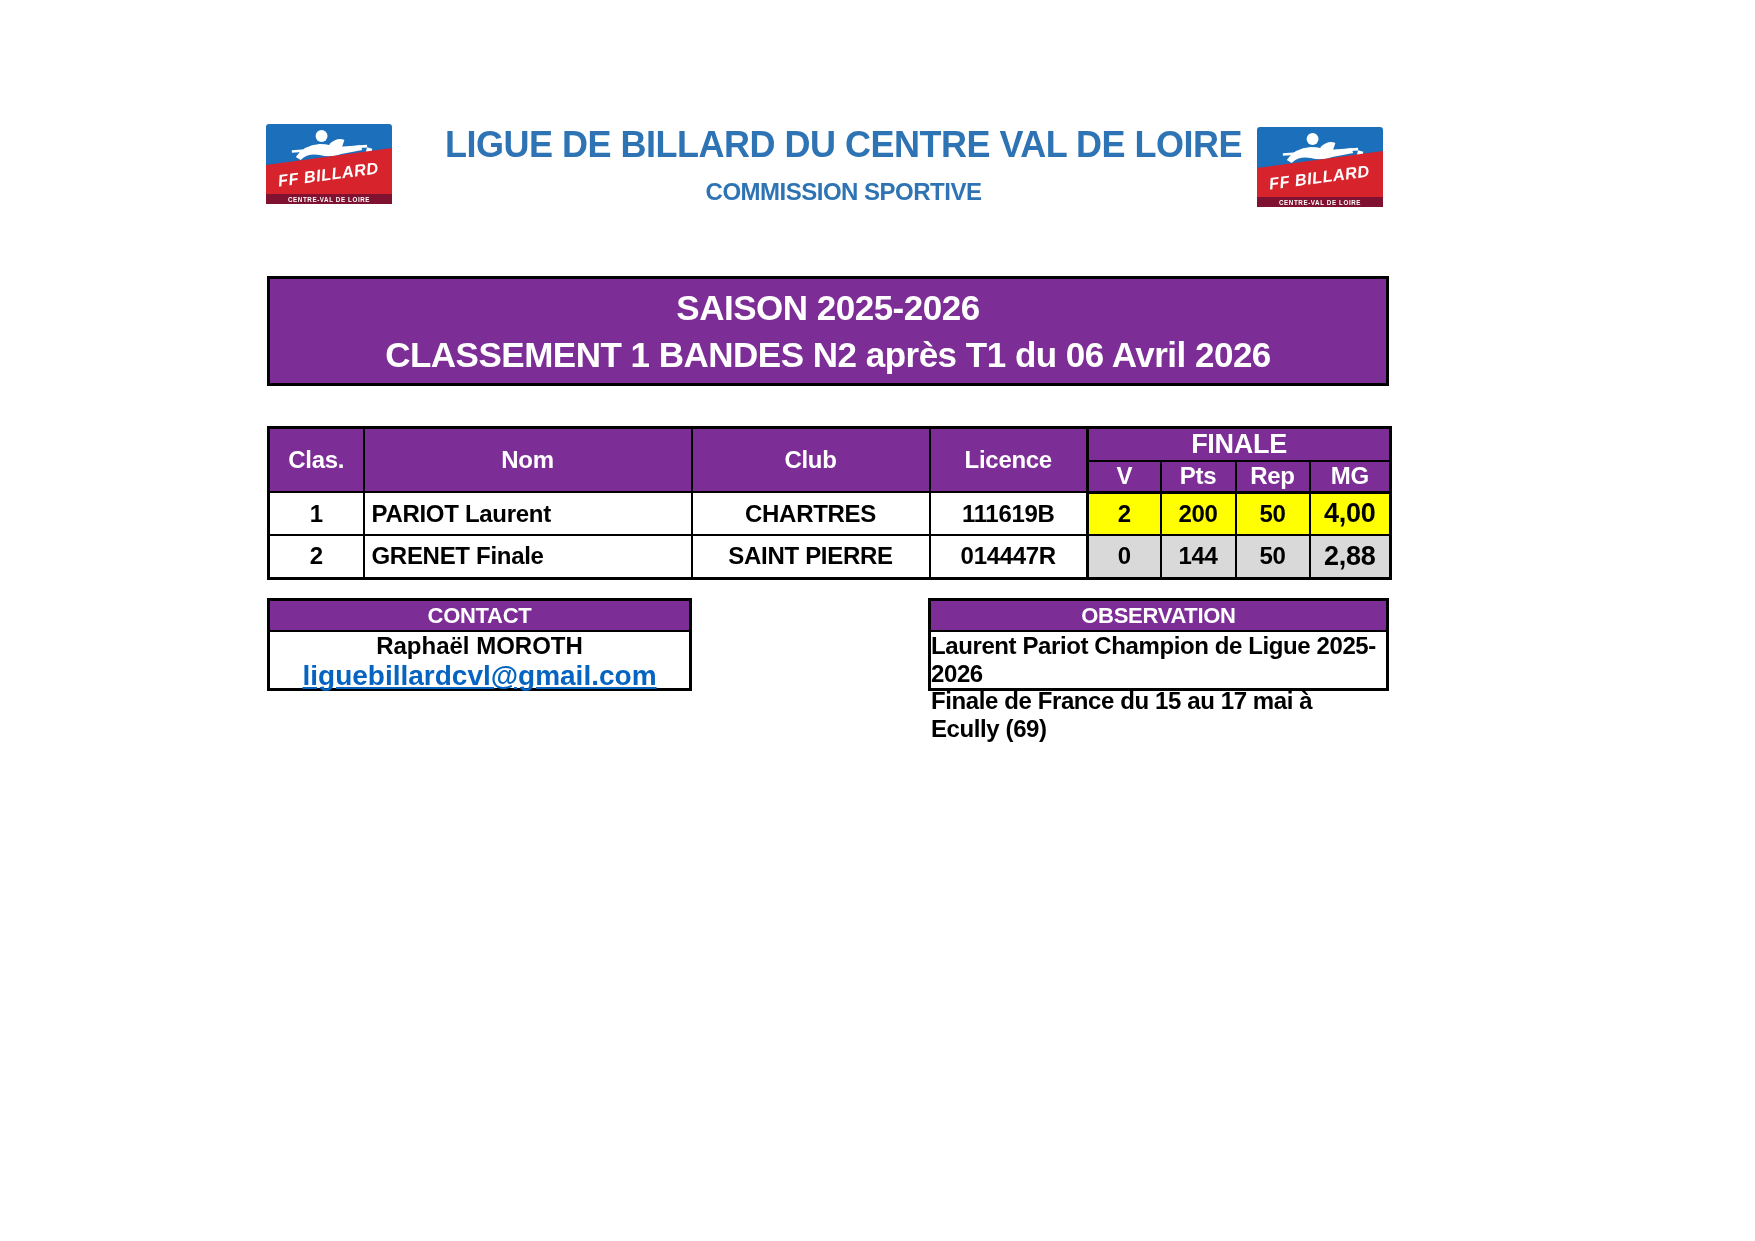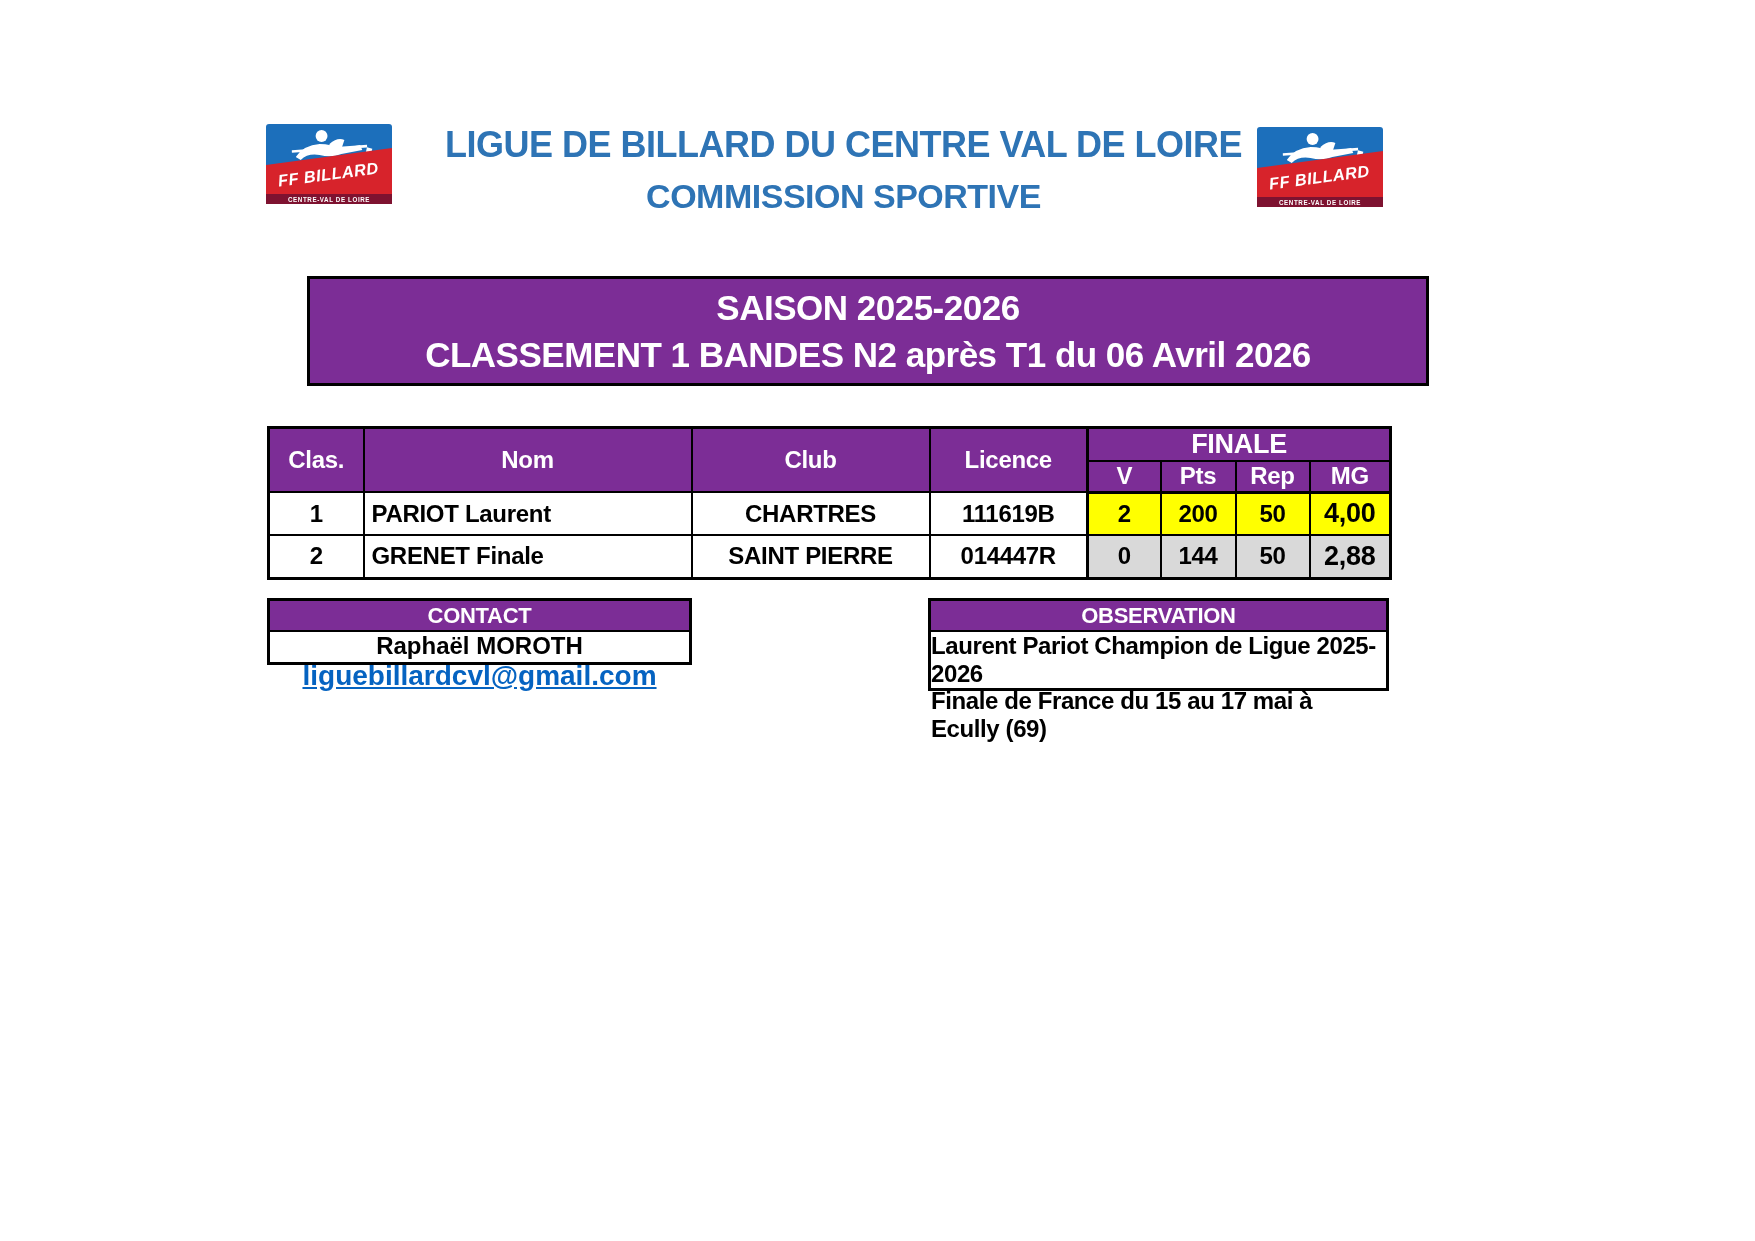--- a/index.html
+++ b/index.html
@@ -22,35 +22,34 @@
   .titles {
     position: absolute;
     left: 392px; top: 126px; width: 865px;
     text-align: center;
     color: var(--title_blue);
     font-weight: bold;
     letter-spacing: -0.5px;
     padding-left: 19px;
   }
   .title-line1 { font-size: 36px; line-height: 1.05; }
-  .title-line2 { font-size: 34px; line-height: 1.05; margin-top: 15px; }
+  .title-line2 { font-size: 24px; line-height: 1.05; margin-top: 15px; }
 
   
   .banner {
     position: absolute;
     left: 267px; top: 276px; width: 1122px; height: 110px;
     box-sizing: border-box;
     background: var(--purple);
     border: 3px solid #000;
     color: #fff;
     font-weight: bold;
     text-align: center;
     display: flex; flex-direction: column; justify-content: space-evenly;
     letter-spacing: -0.5px;
-    margin-left: 40px;
   }
   .banner-line { font-size: 35px; line-height: 1; }
 
   
   table.ranking {
     position: absolute;
     left: 267px; top: 426px;
     width: 1122px;
     border-collapse: collapse;
     table-layout: fixed;
@@ -83,21 +82,21 @@
   .hl-gray   { background: var(--highlight_gray); }
 
   
   .infobox {
     position: absolute;
     top: 598px;
     box-sizing: border-box;
     border: 3px solid #000;
     background: #fff;
   }
-  .infobox-contact     { left: 267px; width: 425px; height: 67px; }
+  .infobox-contact     { left: 267px; width: 425px; height: 93px; }
   .infobox-observation { left: 928px; width: 461px; height: 93px; }
   .infobox-header {
     height: 29px;
     background: var(--purple);
     border-bottom: 2px solid #000;
     color: #fff;
     font-weight: bold;
     font-size: 22px;
     line-height: 29px;
     text-align: center;

